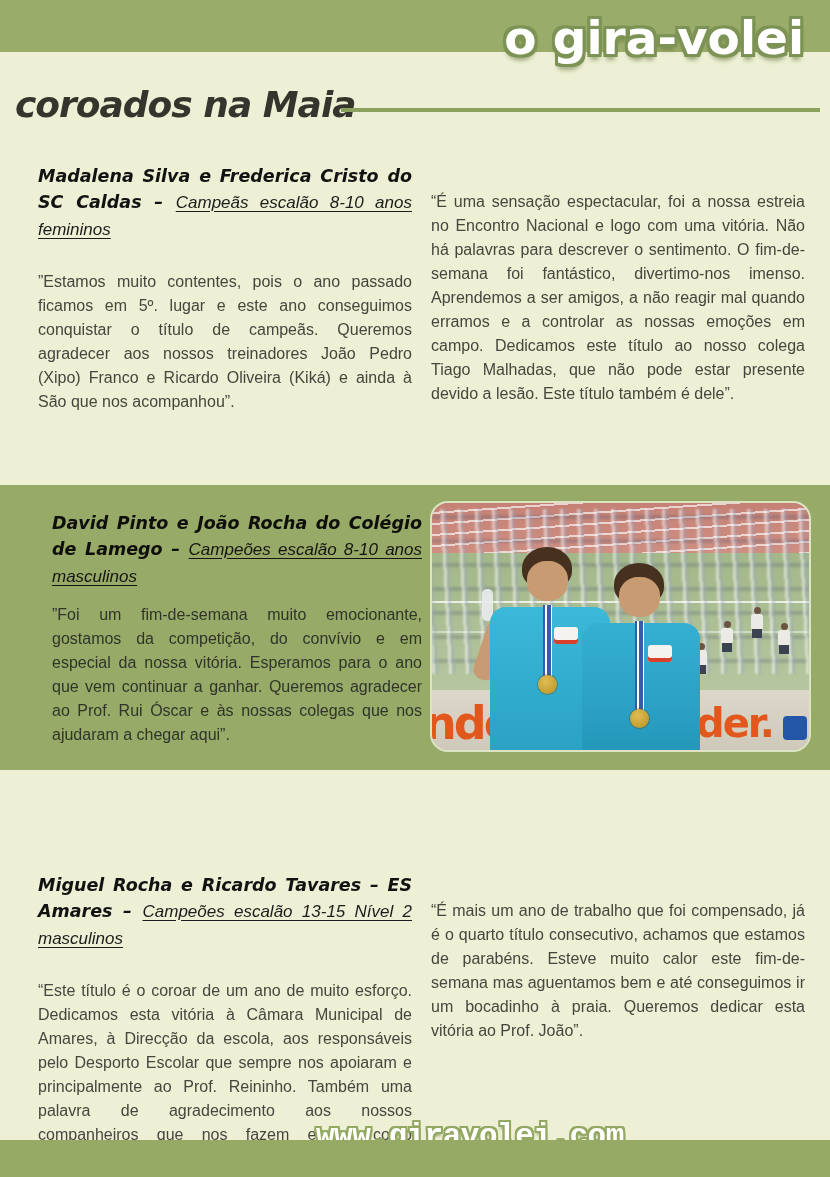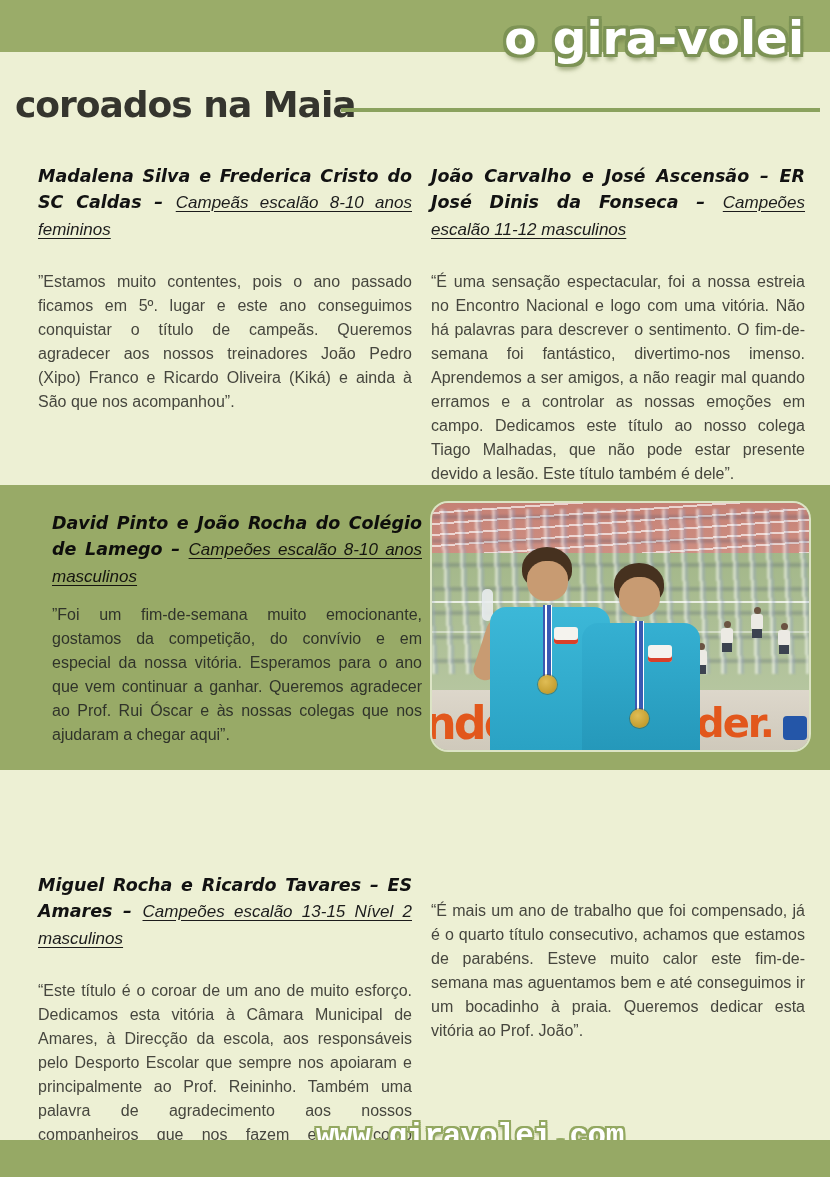--- a/index.html
+++ b/index.html
@@ -21,21 +21,21 @@
     font-size:47px; line-height:60px; color:#ffffff; letter-spacing:0px;
     text-shadow:
       -3px -3px 0 #7d9355, 3px -3px 0 #7d9355, -3px 3px 0 #7d9355, 3px 3px 0 #7d9355,
       -3px 0 0 #7d9355, 3px 0 0 #7d9355, 0 -3px 0 #7d9355, 0 3px 0 #7d9355,
       0 6px 4px rgba(95,110,55,.55);
   }
 
   .page-title {
     position:absolute; left:15px; top:84px;
     font-family:"DejaVu Sans", sans-serif; font-weight:800;
-    font-size:36px; color:#35352e; letter-spacing:-1px;
+    font-size:36px; color:#35352e; letter-spacing:-1px;font-style:italic;
   }
   .title-rule { position:absolute; left:341px; right:10px; top:108px; height:4px; background:#8ba25e; }
 
   .cols { position:absolute; left:38px; display:flex; gap:19px; }
   .cols.top { top:163px; }
   .cols.bottom { top:836px;margin-top:36px; }
   .col { width:374px; }
 
   h3 {
     font-family:"DejaVu Sans", sans-serif;
@@ -140,21 +140,20 @@
 
   <div class="page-title">coroados na Maia</div>
   <div class="title-rule"></div>
 
   <section class="cols top">
     <article class="col">
       <h3><span class="names">Madalena Silva e Frederica Cristo do SC Caldas –</span> <span class="subtitle">Campeãs escalão 8-10 anos femininos</span></h3>
       <p class="quote">”Estamos muito contentes, pois o ano passado ficamos em 5º. lugar e este ano conseguimos conquistar o título de campeãs. Queremos agradecer aos nossos treinadores João Pedro (Xipo) Franco e Ricardo Oliveira (Kiká) e ainda à São que nos acompanhou”.</p>
     </article>
     <article class="col">
-      <h3><span class="names">João Carvalho e José Ascensão – ER José Dinis da Fonseca –</span> <span class="subtitle">Campeões escalão 11-12 masculinos</span></h3>
       <p class="quote">“É uma sensação espectacular, foi a nossa estreia no Encontro Nacional e logo com uma vitória. Não há palavras para descrever o sentimento. O fim-de-semana foi fantástico, divertimo-nos imenso. Aprendemos a ser amigos, a não reagir mal quando erramos e a controlar as nossas emoções em campo. Dedicamos este título ao nosso colega Tiago Malhadas, que não pode estar presente devido a lesão. Este título também é dele”.</p>
     </article>
   </section>
 
   <section class="band">
     <article class="article">
       <h3><span class="names">David Pinto e João Rocha do Colégio de Lamego –</span> <span class="subtitle">Campeões escalão 8-10 anos masculinos</span></h3>
       <p class="quote">”Foi um fim-de-semana muito emocionante, gostamos da competição, do convívio e em especial da nossa vitória. Esperamos para o ano que vem continuar a ganhar. Queremos agradecer ao Prof. Rui Óscar e às nossas colegas que nos ajudaram a chegar aqui”.</p>
     </article>
 

